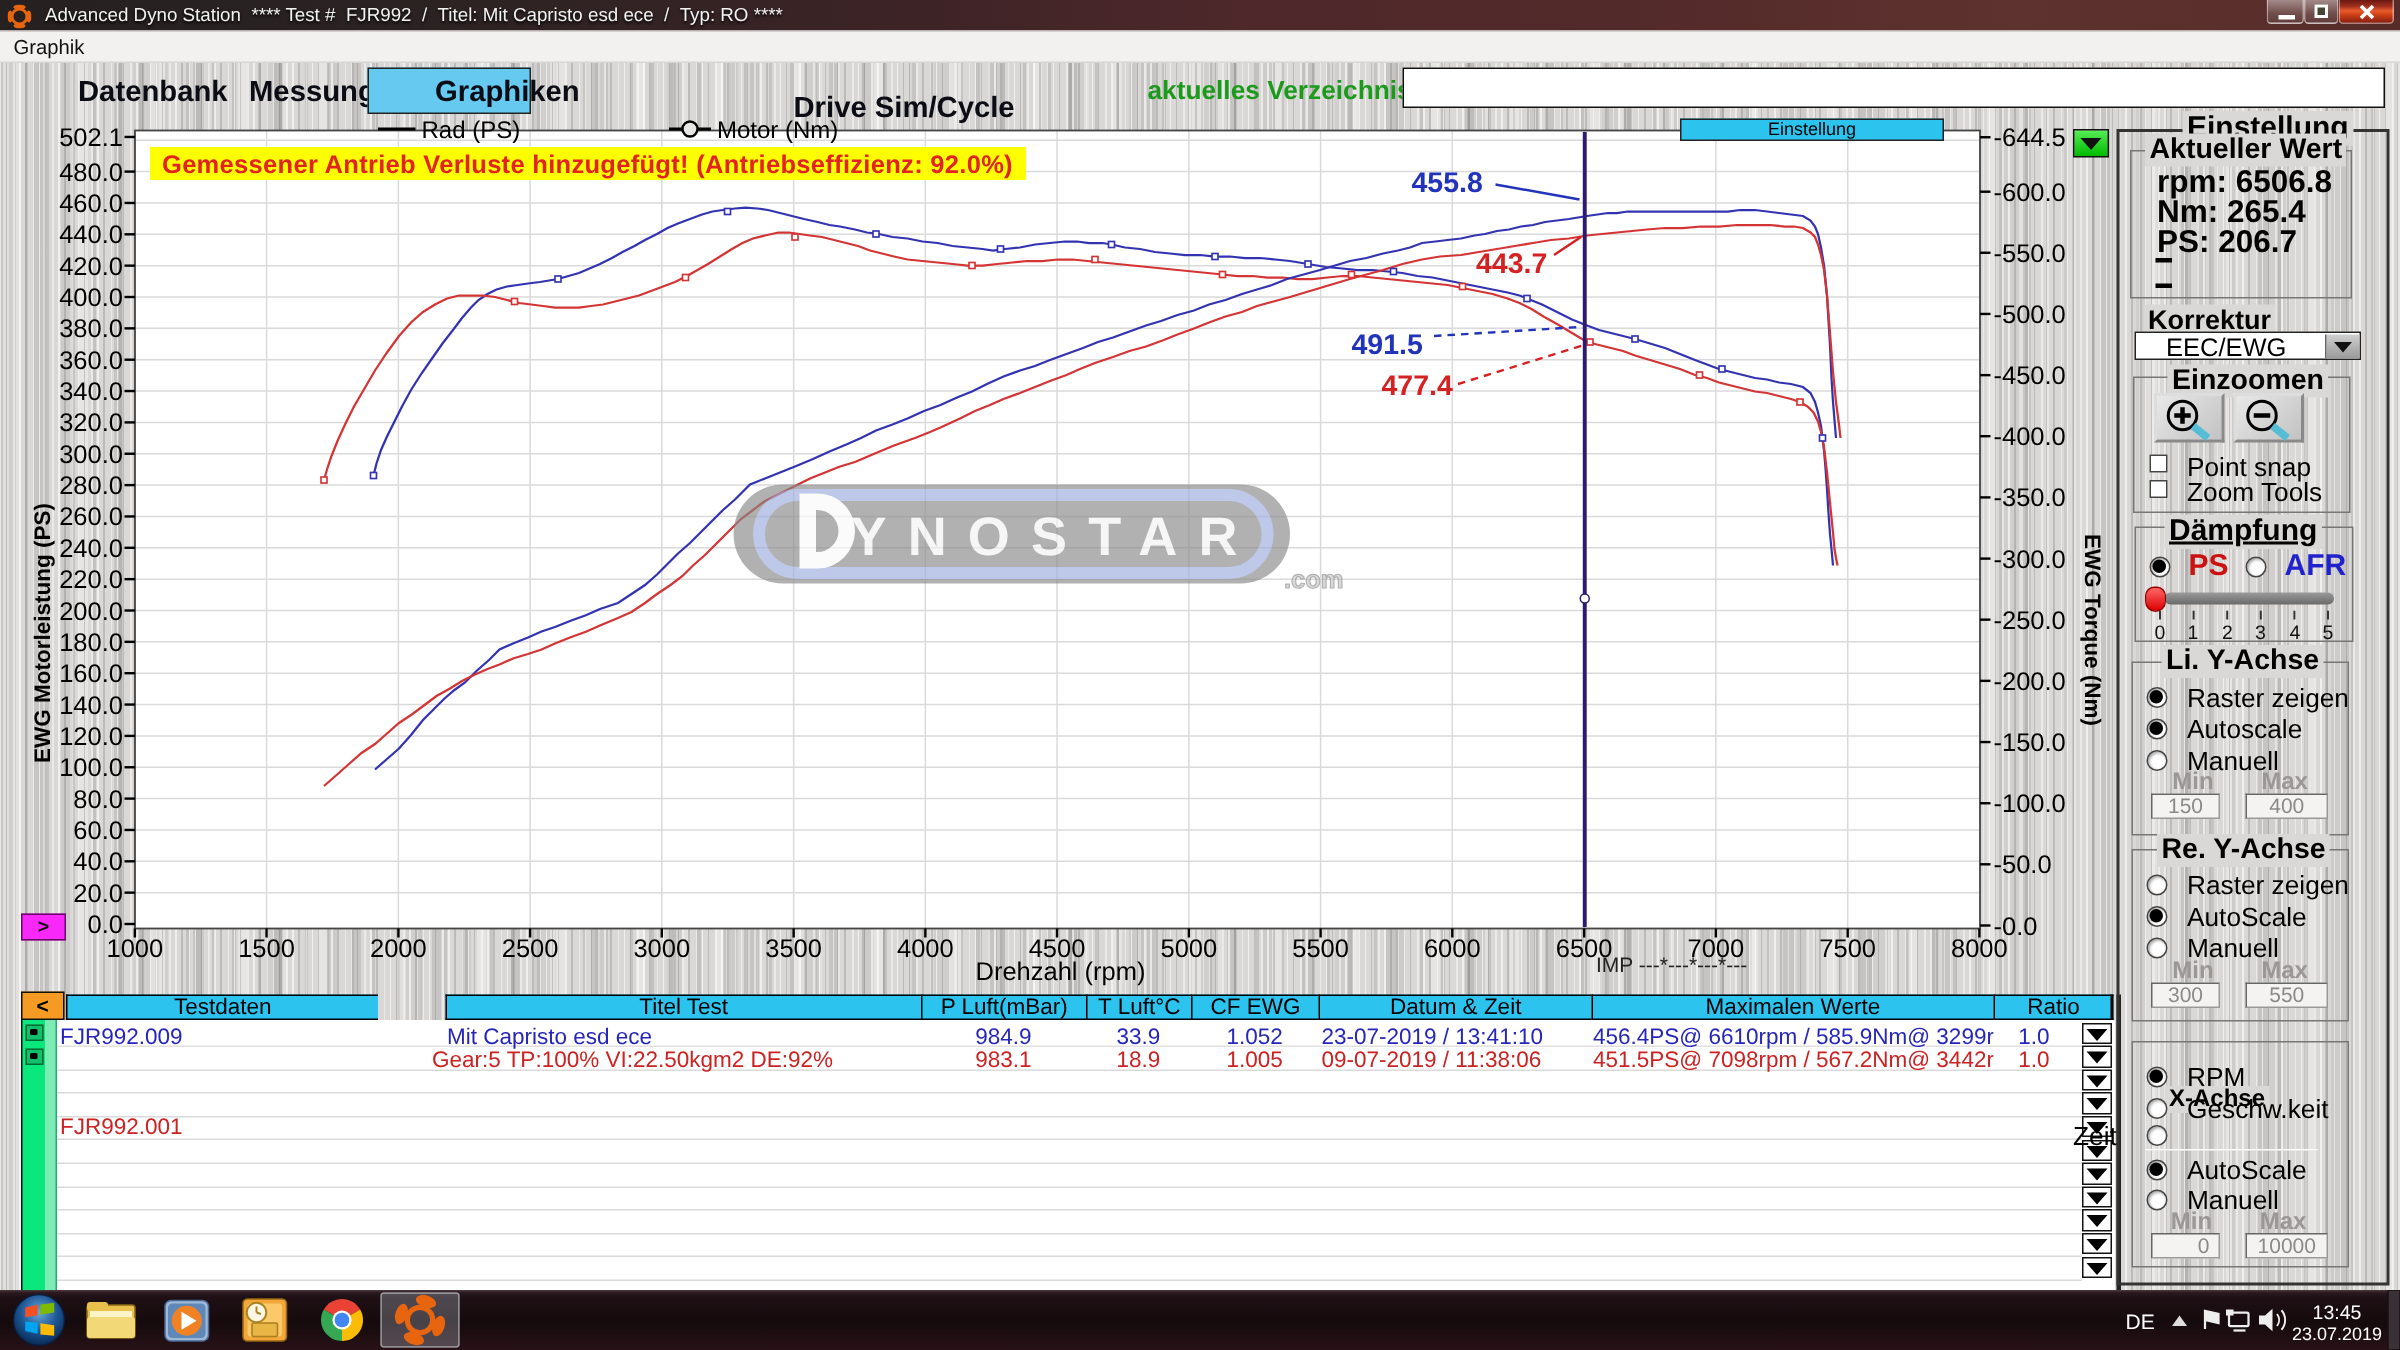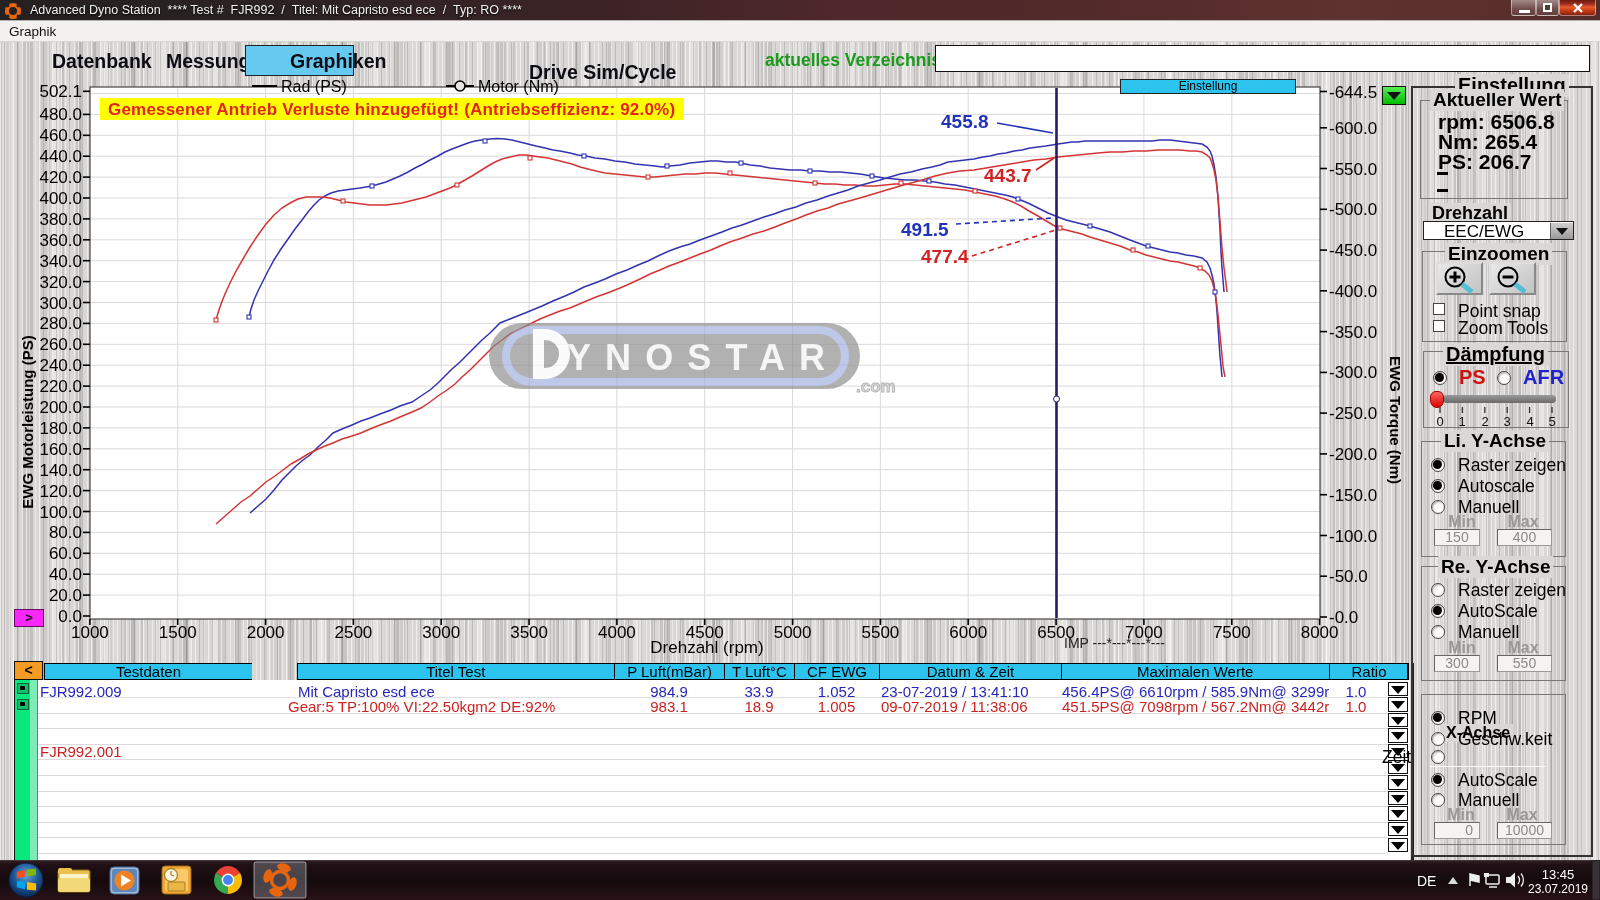--- a/index.html
+++ b/index.html
@@ -359,21 +359,21 @@
 
 <div class="gbox" style="left:1411px;top:86px;width:182px;height:771px;border-width:2px;border-color:#333;"></div>
 <div class="gt" style="left:1455px;top:74px;font-size:20px;">Einstellung</div>
 <div class="gbox" style="left:1420px;top:100px;width:148px;height:99px;"></div>
 <div class="gt" style="left:1430px;top:89px;font-size:19px;">Aktueller Wert</div>
 <div class="pv" style="left:1438px;top:110px;">rpm: 6506.8</div>
 <div class="pv" style="left:1438px;top:130px;">Nm: 265.4</div>
 <div class="pv" style="left:1438px;top:150px;">PS: 206.7</div>
 <div style="position:absolute;left:1437px;top:172px;width:11px;height:2.5px;background:#000"></div>
 <div style="position:absolute;left:1437px;top:189px;width:11px;height:2.5px;background:#000"></div>
-<div class="gt" style="left:1429px;top:203px;font-size:18px;">Drehzahl</div>
+<div class="gt" style="left:1429px;top:203px;font-size:18px;">Korrektur</div>
 <div style="position:absolute;left:1423px;top:221px;width:151px;height:19px;background:#fff;border:1.5px solid #222;"></div>
 <div style="position:absolute;left:1444px;top:222px;font:17px 'Liberation Sans',sans-serif;color:#000;">EEC/EWG</div>
 <div style="position:absolute;left:1550px;top:222.5px;width:23px;height:16px;background:linear-gradient(180deg,#cfcfcf,#9a9a9a);border-left:1px solid #666;">
       <div style="position:absolute;left:5px;top:5px;width:0;height:0;border-left:6px solid transparent;border-right:6px solid transparent;border-top:7px solid #111"></div>
     </div>
 <div class="gbox" style="left:1422px;top:251px;width:145px;height:91px;"></div>
 <div class="gt" style="left:1445px;top:243px;font-size:19px;">Einzoomen</div>
 <div class="zb" style="left:1436px;top:262px;"><svg width="45" height="31">
         <circle cx="17" cy="13" r="9.5" fill="none" stroke="#000" stroke-width="2"></circle>
         <line x1="24" y1="20" x2="34" y2="28" stroke="#55bdd5" stroke-width="5"></line>

